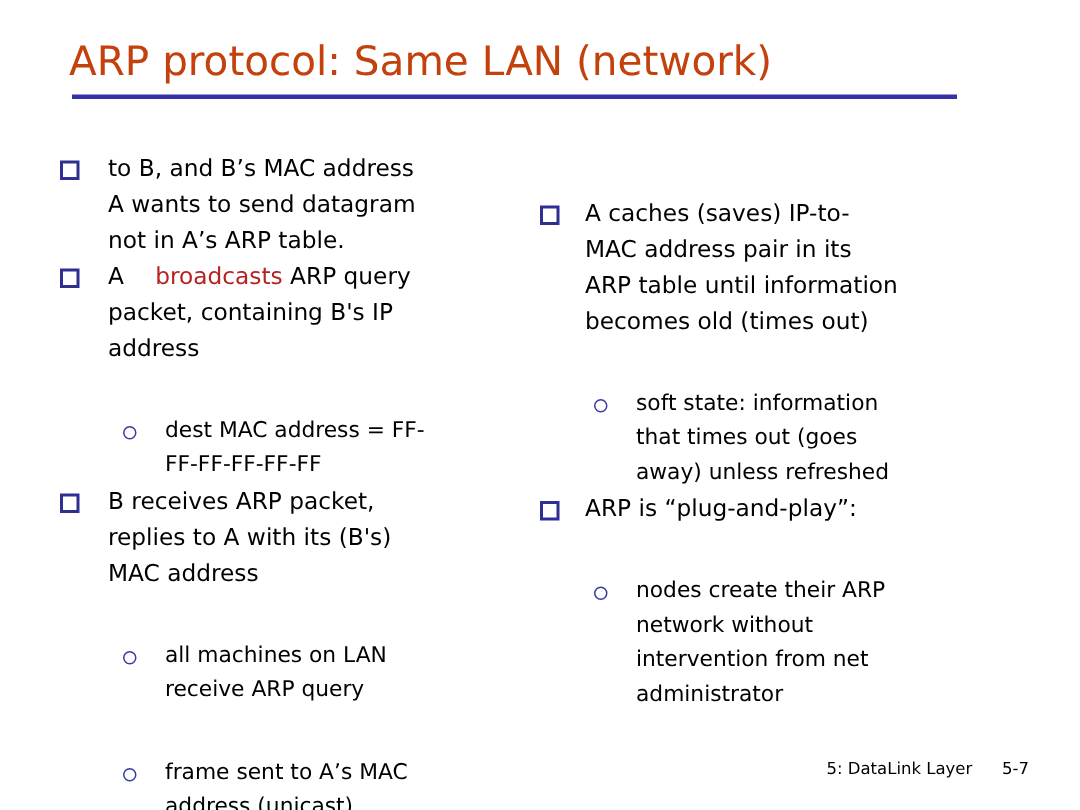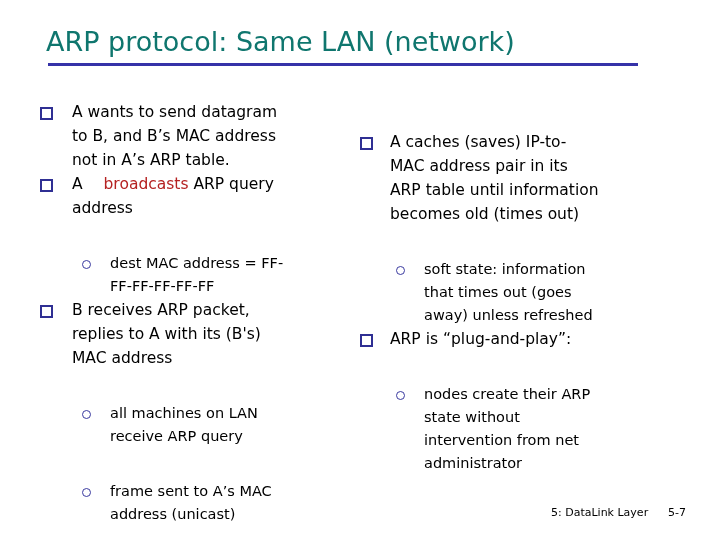--- a/index.html
+++ b/index.html
@@ -19,21 +19,21 @@
 
   
   .slide-title {
     position: absolute;
     left: 46px;
     top: 26px;
     width: 600px;
     font-size: 27px;
     line-height: 32px;
     font-weight: 400;
-    color: #0f766e;
+    color: #c2410c;
     letter-spacing: 0px;
     white-space: nowrap;
   }
   .title-rule {
     position: absolute;
     left: 48px;
     top: 63px;
     width: 590px;
     height: 3px;
     background: #3532a8;
@@ -110,27 +110,28 @@
 <body>
 
 <div id="slide">
 
   <div class="slide-title">ARP protocol: Same LAN (network)</div>
   <div class="title-rule"></div>
 
   <div class="col col-left" id="col-left">
       <div class="bullet">
         <span class="mark-square"></span>
+        <span class="txt">to B, and B’s MAC address</span>
         <span class="txt">A wants to send datagram</span>
-        <span class="txt">to B, and B’s MAC address</span>
         <span class="txt">not in A’s ARP table.</span>
       </div>
       <div class="bullet">
         <span class="mark-square"></span>
         <span class="txt"><span>A </span><span class="em-red">broadcasts</span><span> ARP query</span></span>
+        <span class="txt">packet, containing B's IP</span>
         <span class="txt">address</span>
       </div>
       <div class="bullet l2">
         <span class="mark-circle"></span>
         <span class="txt">dest MAC address = FF-</span>
         <span class="txt">FF-FF-FF-FF-FF</span>
       </div>
       <div class="bullet">
         <span class="mark-square"></span>
         <span class="txt">B receives ARP packet,</span>
@@ -162,21 +163,21 @@
         <span class="txt">that times out (goes</span>
         <span class="txt">away) unless refreshed</span>
       </div>
       <div class="bullet">
         <span class="mark-square"></span>
         <span class="txt">ARP is “plug-and-play”:</span>
       </div>
       <div class="bullet l2">
         <span class="mark-circle"></span>
         <span class="txt">nodes create their ARP</span>
-        <span class="txt"><span>state </span><span class="em-italic">without</span></span>
+        <span class="txt"><span>network </span><span class="em-italic">without</span></span>
         <span class="txt"><span class="em-italic">intervention from net</span></span>
         <span class="txt"><span class="em-italic">administrator</span></span>
       </div>
     </div>
 
   <div class="footer footer-course">5: DataLink Layer</div>
   <div class="footer footer-page">5-7</div>
 
 </div>
 

